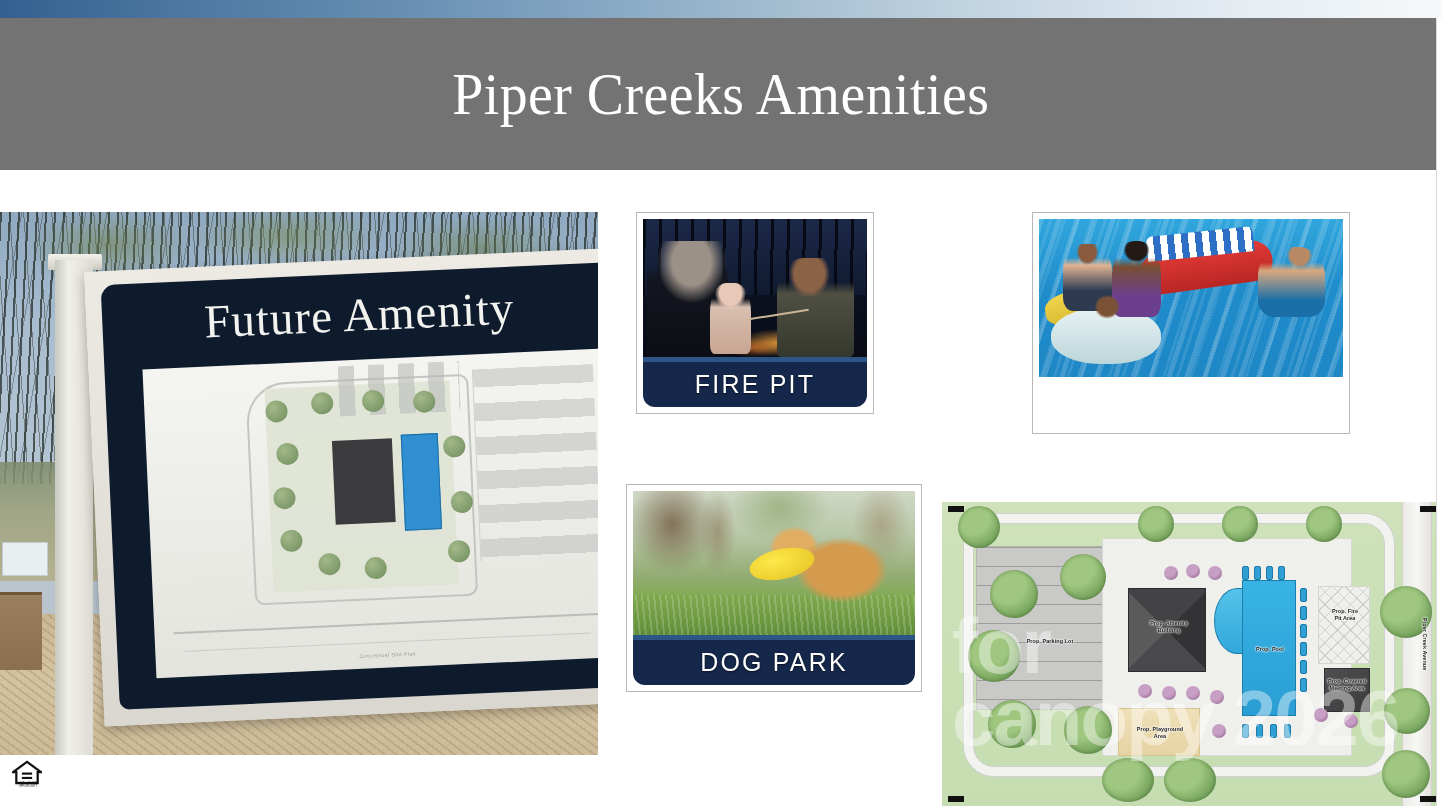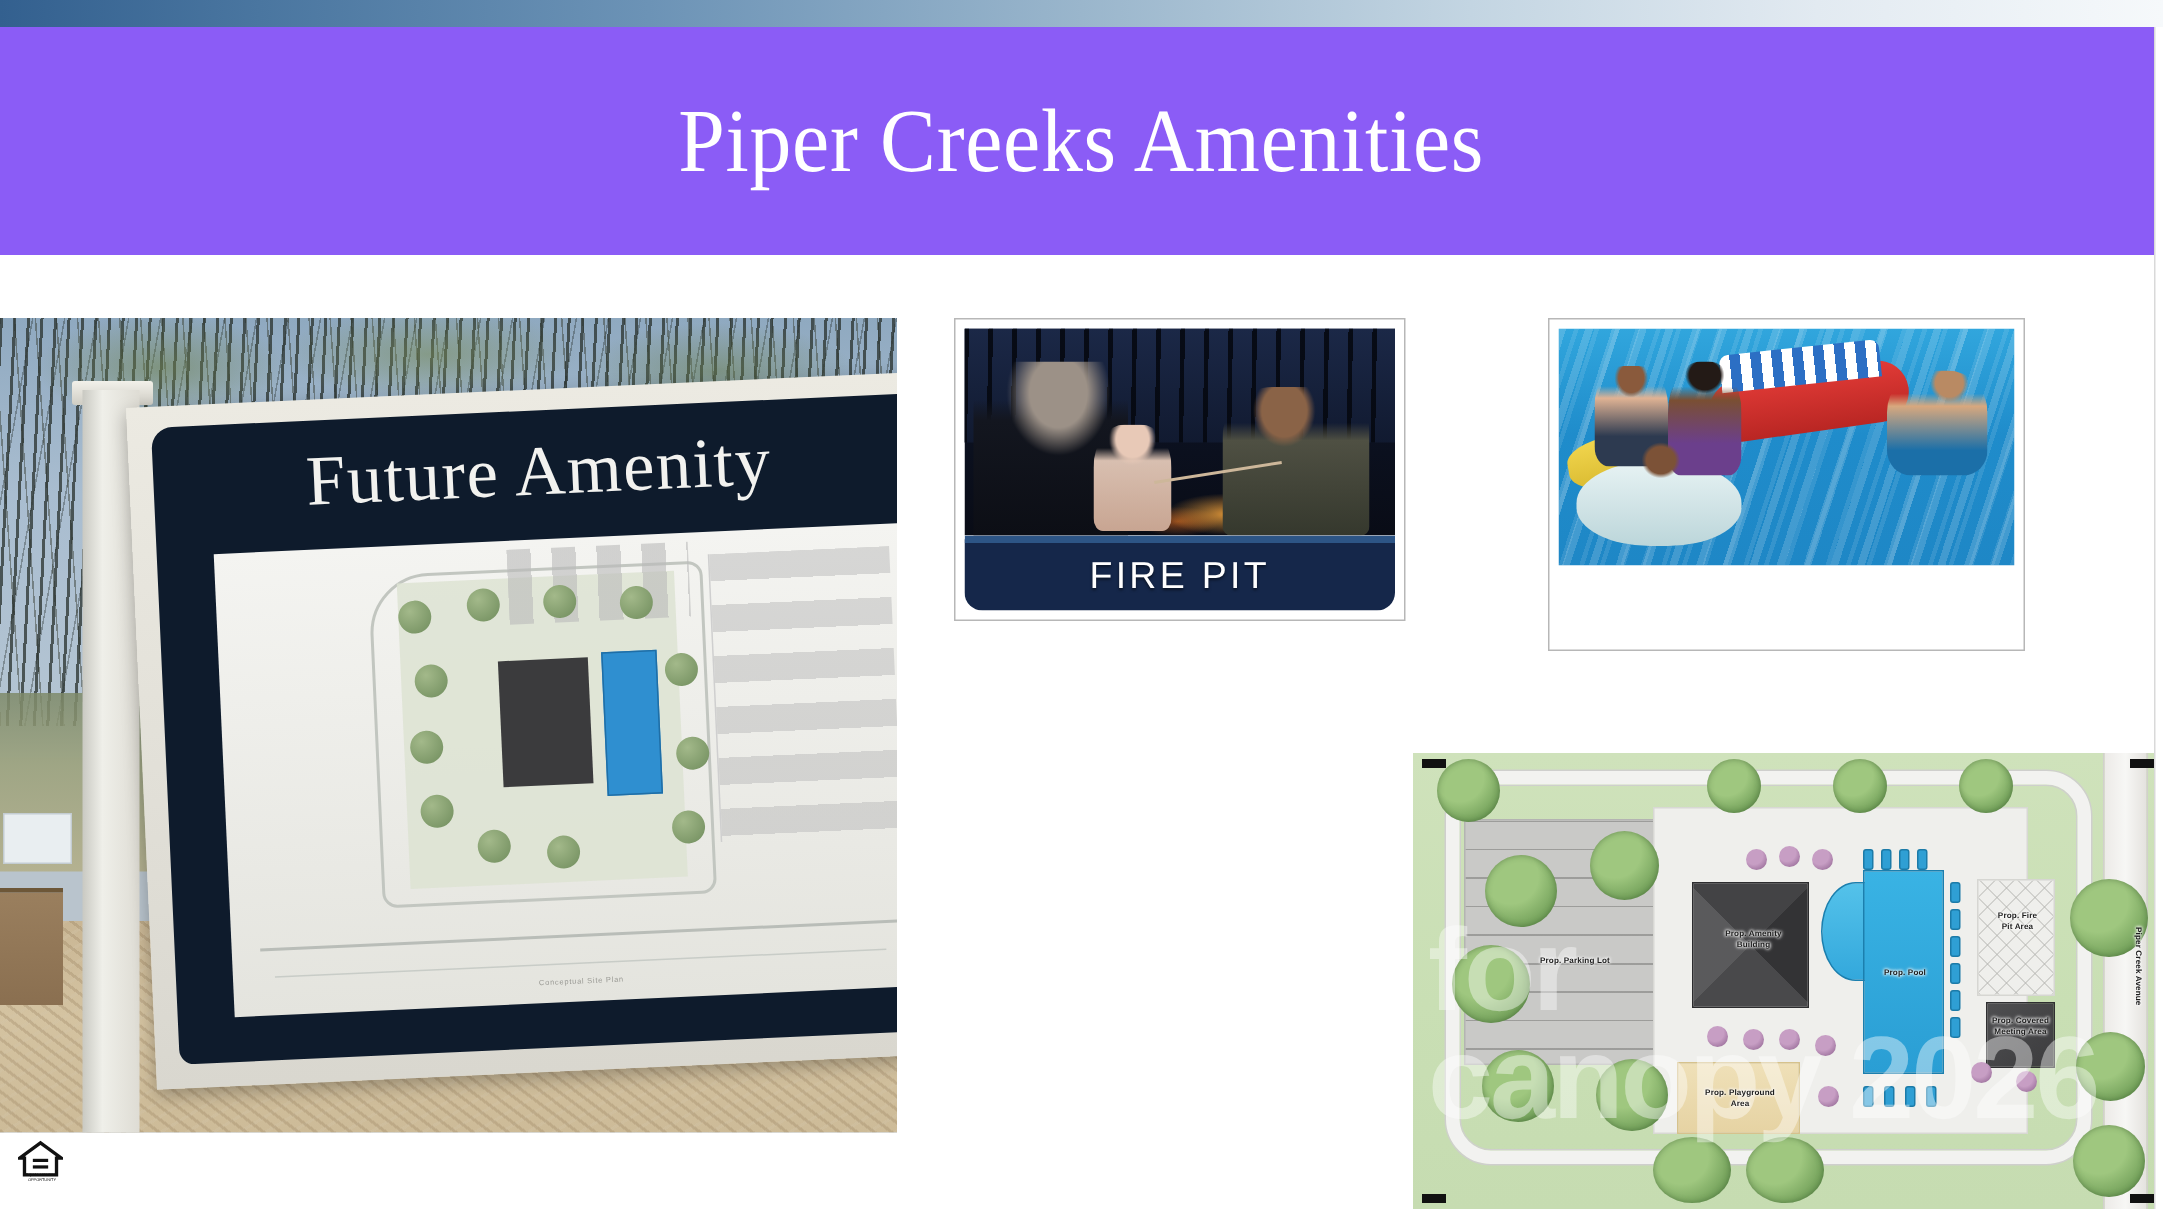--- a/index.html
+++ b/index.html
@@ -22,21 +22,21 @@
     width: 1442px; height: 18px;
     background: linear-gradient(to right,
         #33608f 0%, #4a76a0 12%, #6c93b6 30%,
         #9ab6cc 50%, #c3d5e2 68%, #e2eaf1 84%, #f6f9fb 100%);
   }
 
   
   .header {
     position: absolute; left: 0; top: 18px;
     width: 1442px; height: 152px;
-    background: #8b5cf6;
+    background: #737373;
     display: flex; align-items: center; justify-content: center;
   }
   .header-title {
     color: #ffffff;
     font-family: "Liberation Serif", "DejaVu Serif", serif;
     font-size: 60px;
     font-weight: 400;
     letter-spacing: 0.5px;
     line-height: 1;
     transform: scaleX(0.93);
@@ -208,21 +208,21 @@
   }
   .card-label span {
     color: #ffffff;
     font-size: 25px;
     font-weight: 400;
     letter-spacing: 2.2px;
     text-shadow: 0 1px 2px rgba(0,0,0,.55);
   }
 
   
-  #card-firepit { left: 636px; top: 212px; width: 301px; height: 202px; }
+  #card-firepit { left: 636px; top: 212px; width: 238px; height: 202px; }
   .fp-bg {
     position: absolute; inset: 0;
     background: linear-gradient(to bottom, #121b33 0%, #0c1222 40%, #090c16 100%);
   }
   .fp-treeline {
     position: absolute; left: 0; top: 0; width: 100%; height: 55%;
     background:
       repeating-linear-gradient(91deg, rgba(5,8,16,.9) 0 3px, rgba(0,0,0,0) 3px 16px),
       linear-gradient(to bottom, #1b2847 0%, #111a30 100%);
   }
@@ -534,20 +534,34 @@
         <div class="pl-float-yellow"></div>
         <div class="pl-float-white"></div>
         <div class="pl-p1"></div>
         <div class="pl-p2"></div>
         <div class="pl-p3"></div>
         <div class="pl-p4"></div>
       </div>
     </div>
   </div>
 
+  <div class="card" id="card-dogpark">
+    <div class="card-inner">
+      <div class="card-photo">
+        <div class="dp-sky"></div>
+        <div class="dp-blur"></div>
+        <div class="dp-grass"></div>
+        <div class="dp-dog"></div>
+        <div class="dp-frisbee"></div>
+      </div>
+      <div class="card-label">
+        <span>DOG PARK</span>
+      </div>
+    </div>
+  </div>
 
   <div class="siteplan">
     <div class="sp-grass-bg"></div>
 
     <div class="sp-road-outer"></div>
     <div class="sp-vert-road"></div>
 
     <div class="sp-parking"></div>
     <div class="sp-pad"></div>
     <div class="sp-building"></div>

